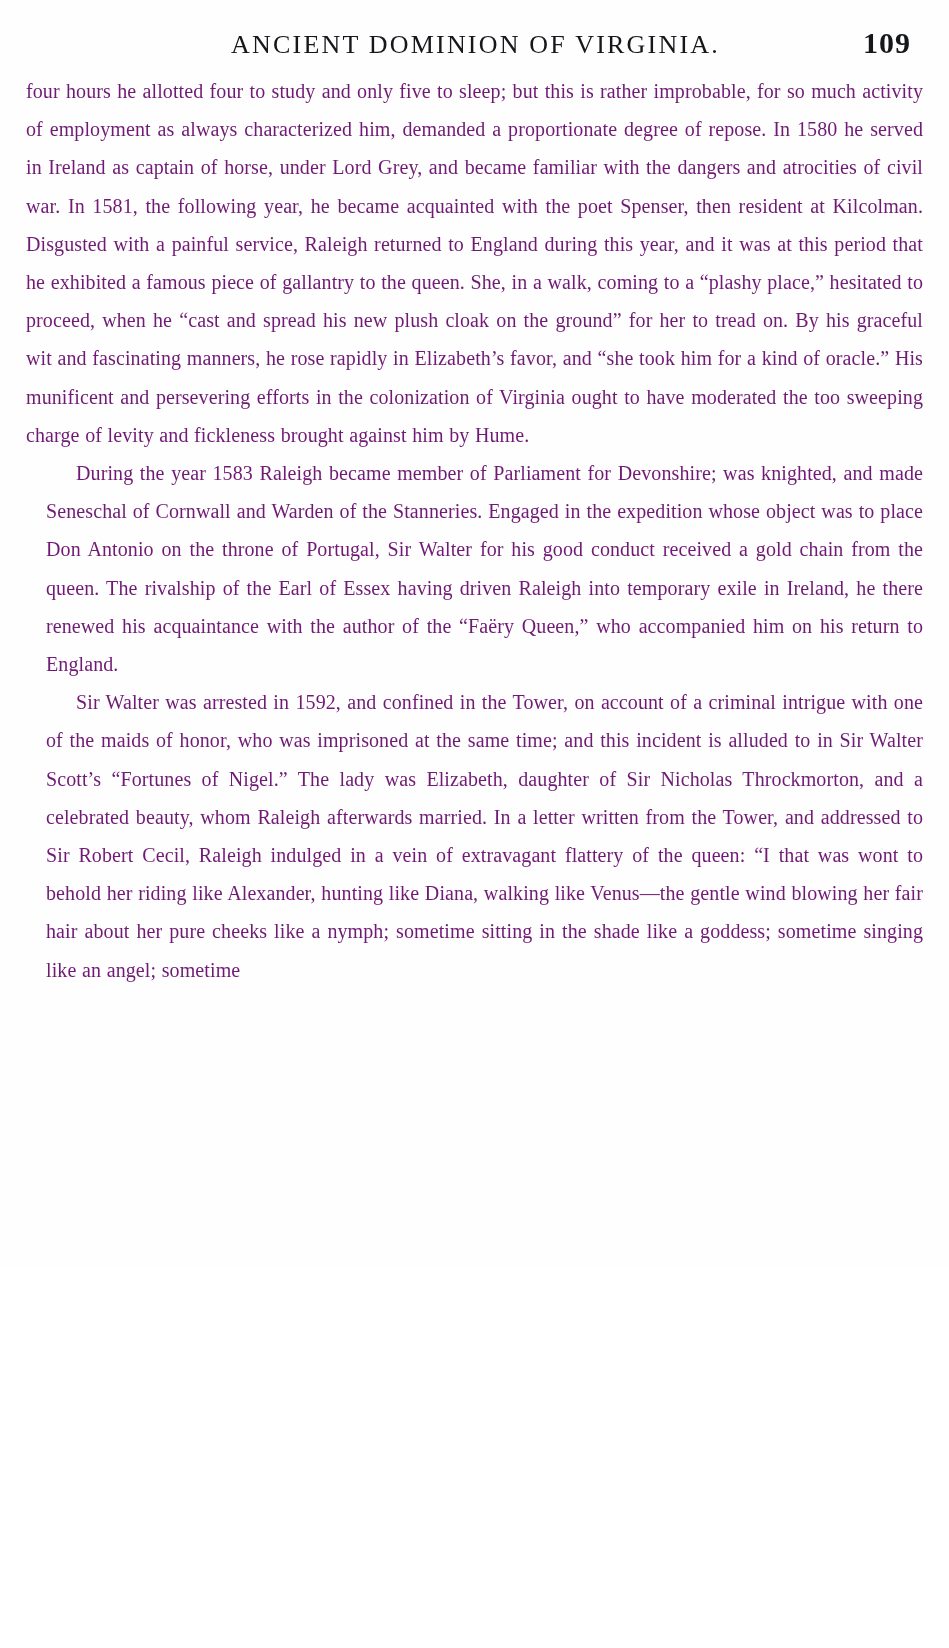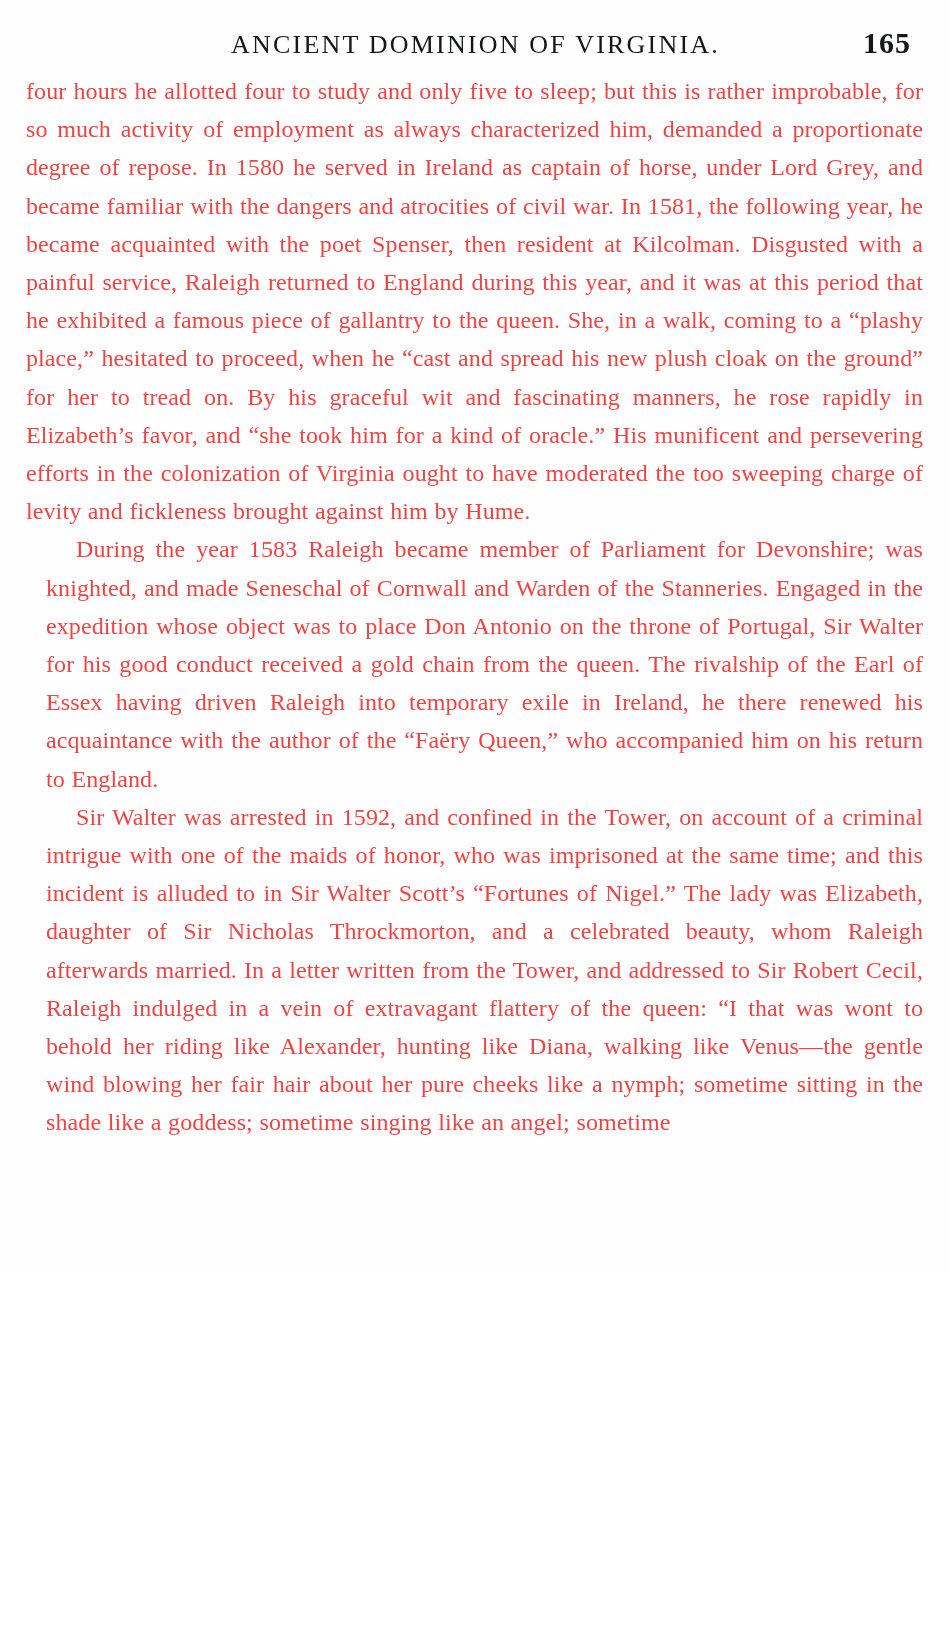--- a/index.html
+++ b/index.html
@@ -48,45 +48,45 @@
     font-weight: 700;
     color: #15171a;
     padding-right: 12px;
     letter-spacing: 1px;
   }
   .body-text {
     padding: 26px 26px 0 26px;
   }
   p.para {
     margin: 0;
-    font-size: 24px;
+    font-size: 20px;
     line-height: 38.2px;
     text-align: justify;
     text-justify: inter-word;
-    color: #ef4444;
+    color: #701a75;
     letter-spacing: 0.1px;
     word-spacing: 0.5px;
   }
   p.para.indent {
     text-indent: 30px;
     margin-left: 20px;
   }
   
   .page, .page * {
     -webkit-font-smoothing: antialiased;
   }
 </style>
 </head>
 <body>
 
 <div class="page">
 
   <div class="running-head">
     <div class="head-title">ANCIENT DOMINION OF VIRGINIA.</div>
-    <div class="page-number">165</div>
+    <div class="page-number">109</div>
   </div>
 
   <div class="body-text">
     <p class="para">four hours he allotted four to study and only five to sleep; but this is rather improbable, for so much activity of employment as always characterized him, demanded a proportionate degree of repose.  In 1580 he served in Ireland as captain of horse, under Lord Grey, and became familiar with the dangers and atrocities of civil war.  In 1581, the following year, he became acquainted with the poet Spenser, then resident at Kilcolman.  Disgusted with a painful service, Raleigh returned to England during this year, and it was at this period that he exhibited a famous piece of gallantry to the queen.  She, in a walk, coming to a “plashy place,” hesitated to proceed, when he “cast and spread his new plush cloak on the ground” for her to tread on.  By his graceful wit and fascinating manners, he rose rapidly in Elizabeth’s favor, and “she took him for a kind of oracle.”  His munificent and persevering efforts in the colonization of Virginia ought to have moderated the too sweeping charge of levity and fickleness brought against him by Hume.</p>
     <p class="para indent">During the year 1583 Raleigh became member of Parliament for Devonshire; was knighted, and made Seneschal of Cornwall and Warden of the Stanneries.  Engaged in the expedition whose object was to place Don Antonio on the throne of Portugal, Sir Walter for his good conduct received a gold chain from the queen.  The rivalship of the Earl of Essex having driven Raleigh into temporary exile in Ireland, he there renewed his acquaintance with the author of the “Faëry Queen,” who accompanied him on his return to England.</p>
     <p class="para indent">Sir Walter was arrested in 1592, and confined in the Tower, on account of a criminal intrigue with one of the maids of honor, who was imprisoned at the same time; and this incident is alluded to in Sir Walter Scott’s “Fortunes of Nigel.”  The lady was Elizabeth, daughter of Sir Nicholas Throckmorton, and a celebrated beauty, whom Raleigh afterwards married.  In a letter written from the Tower, and addressed to Sir Robert Cecil, Raleigh indulged in a vein of extravagant flattery of the queen: “I that was wont to behold her riding like Alexander, hunting like Diana, walking like Venus—the gentle wind blowing her fair hair about her pure cheeks like a nymph; sometime sitting in the shade like a goddess; sometime singing like an angel; sometime</p>
   </div>
 
 </div>
 

